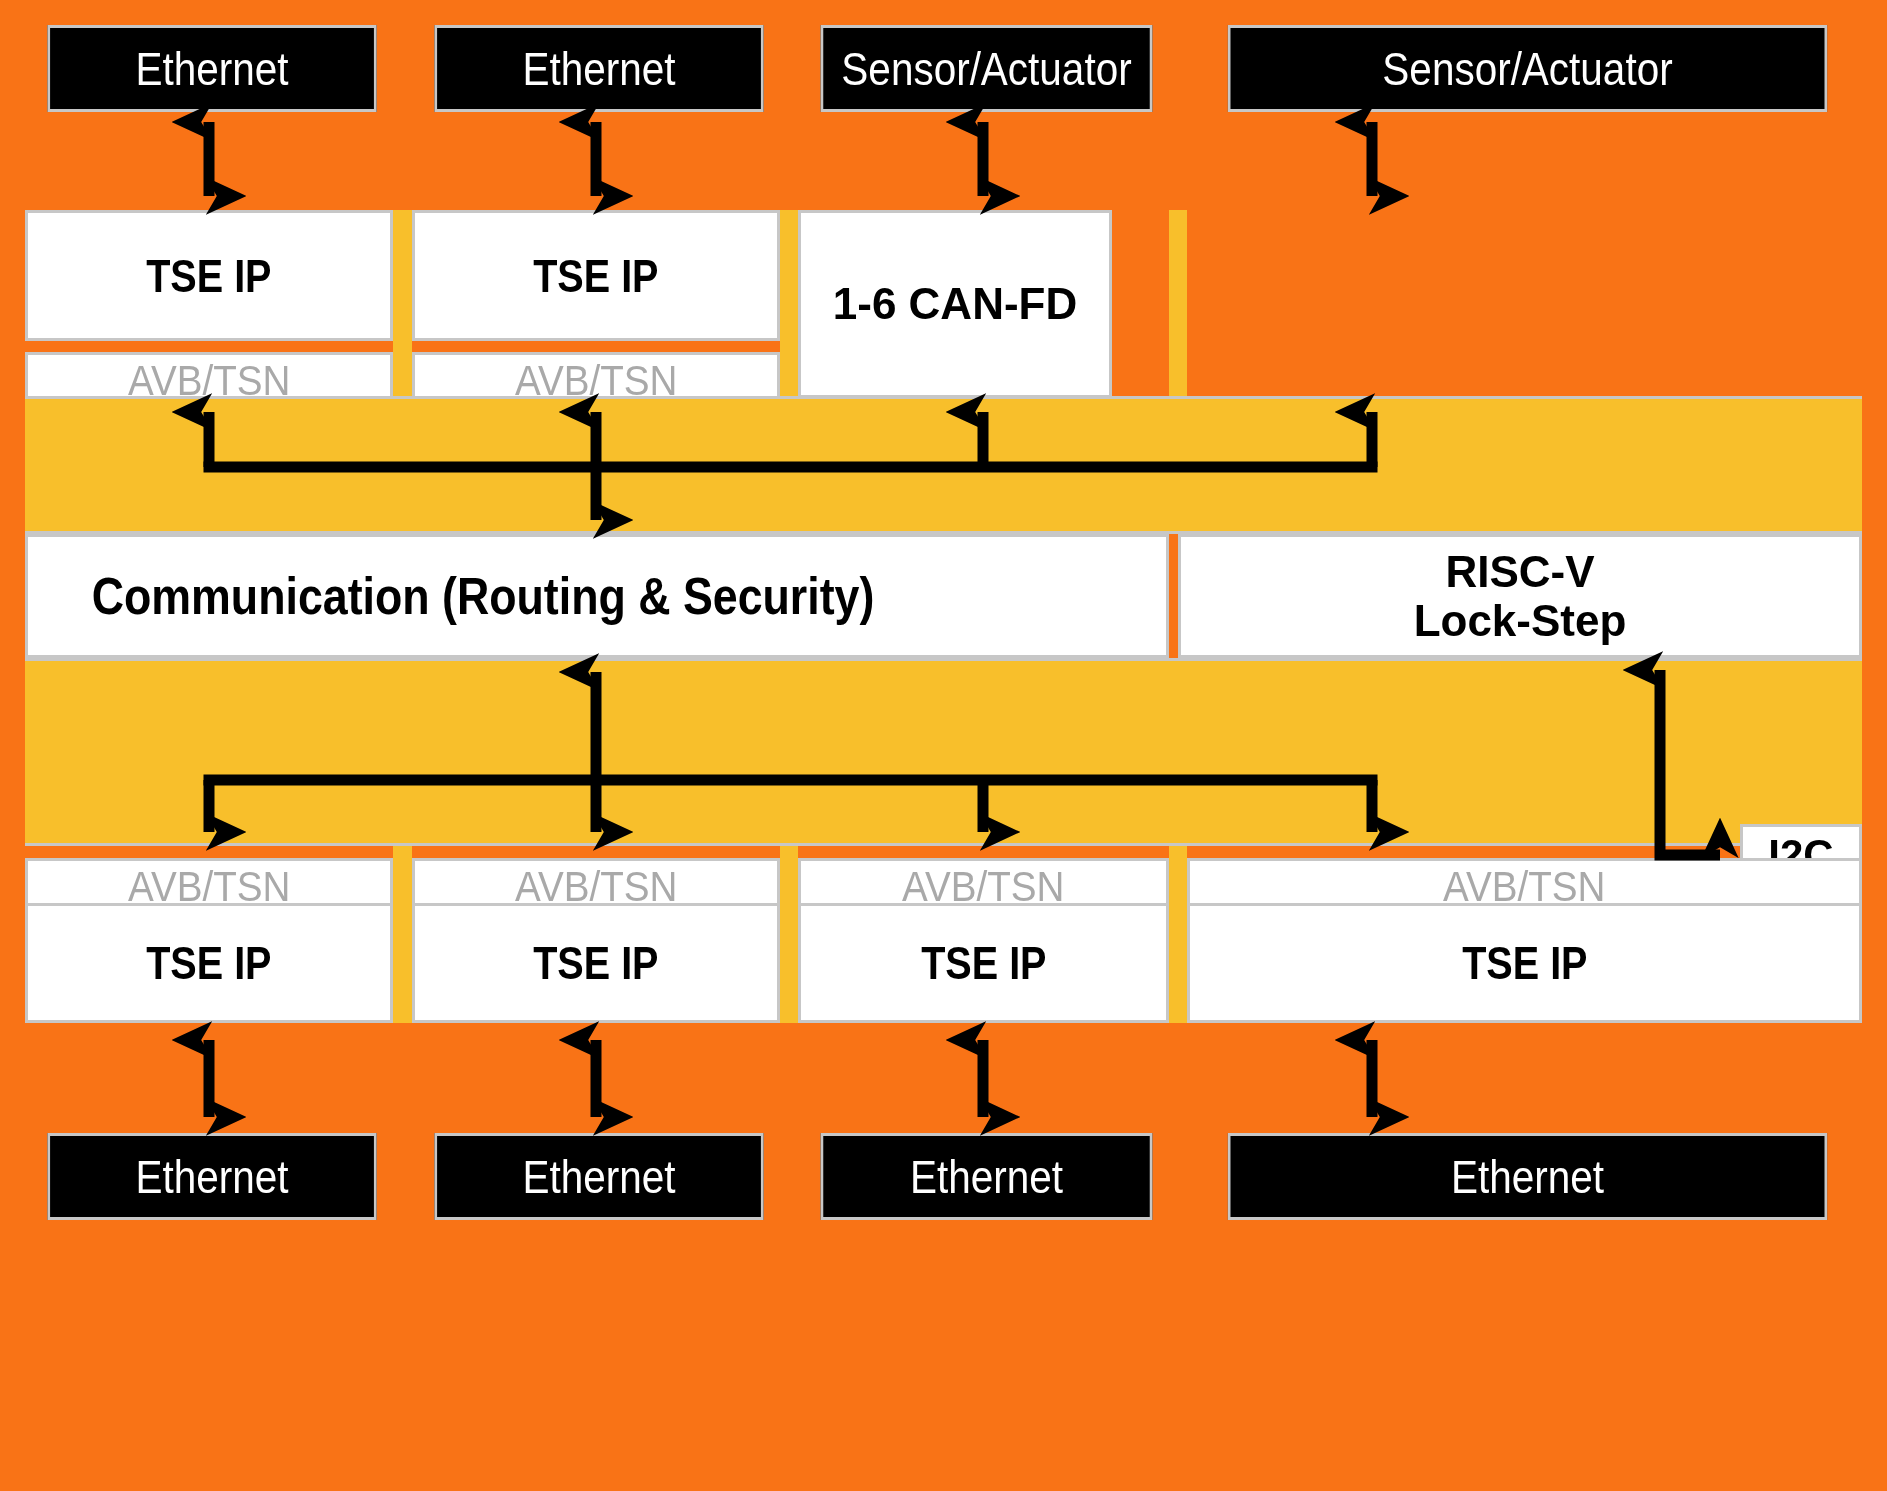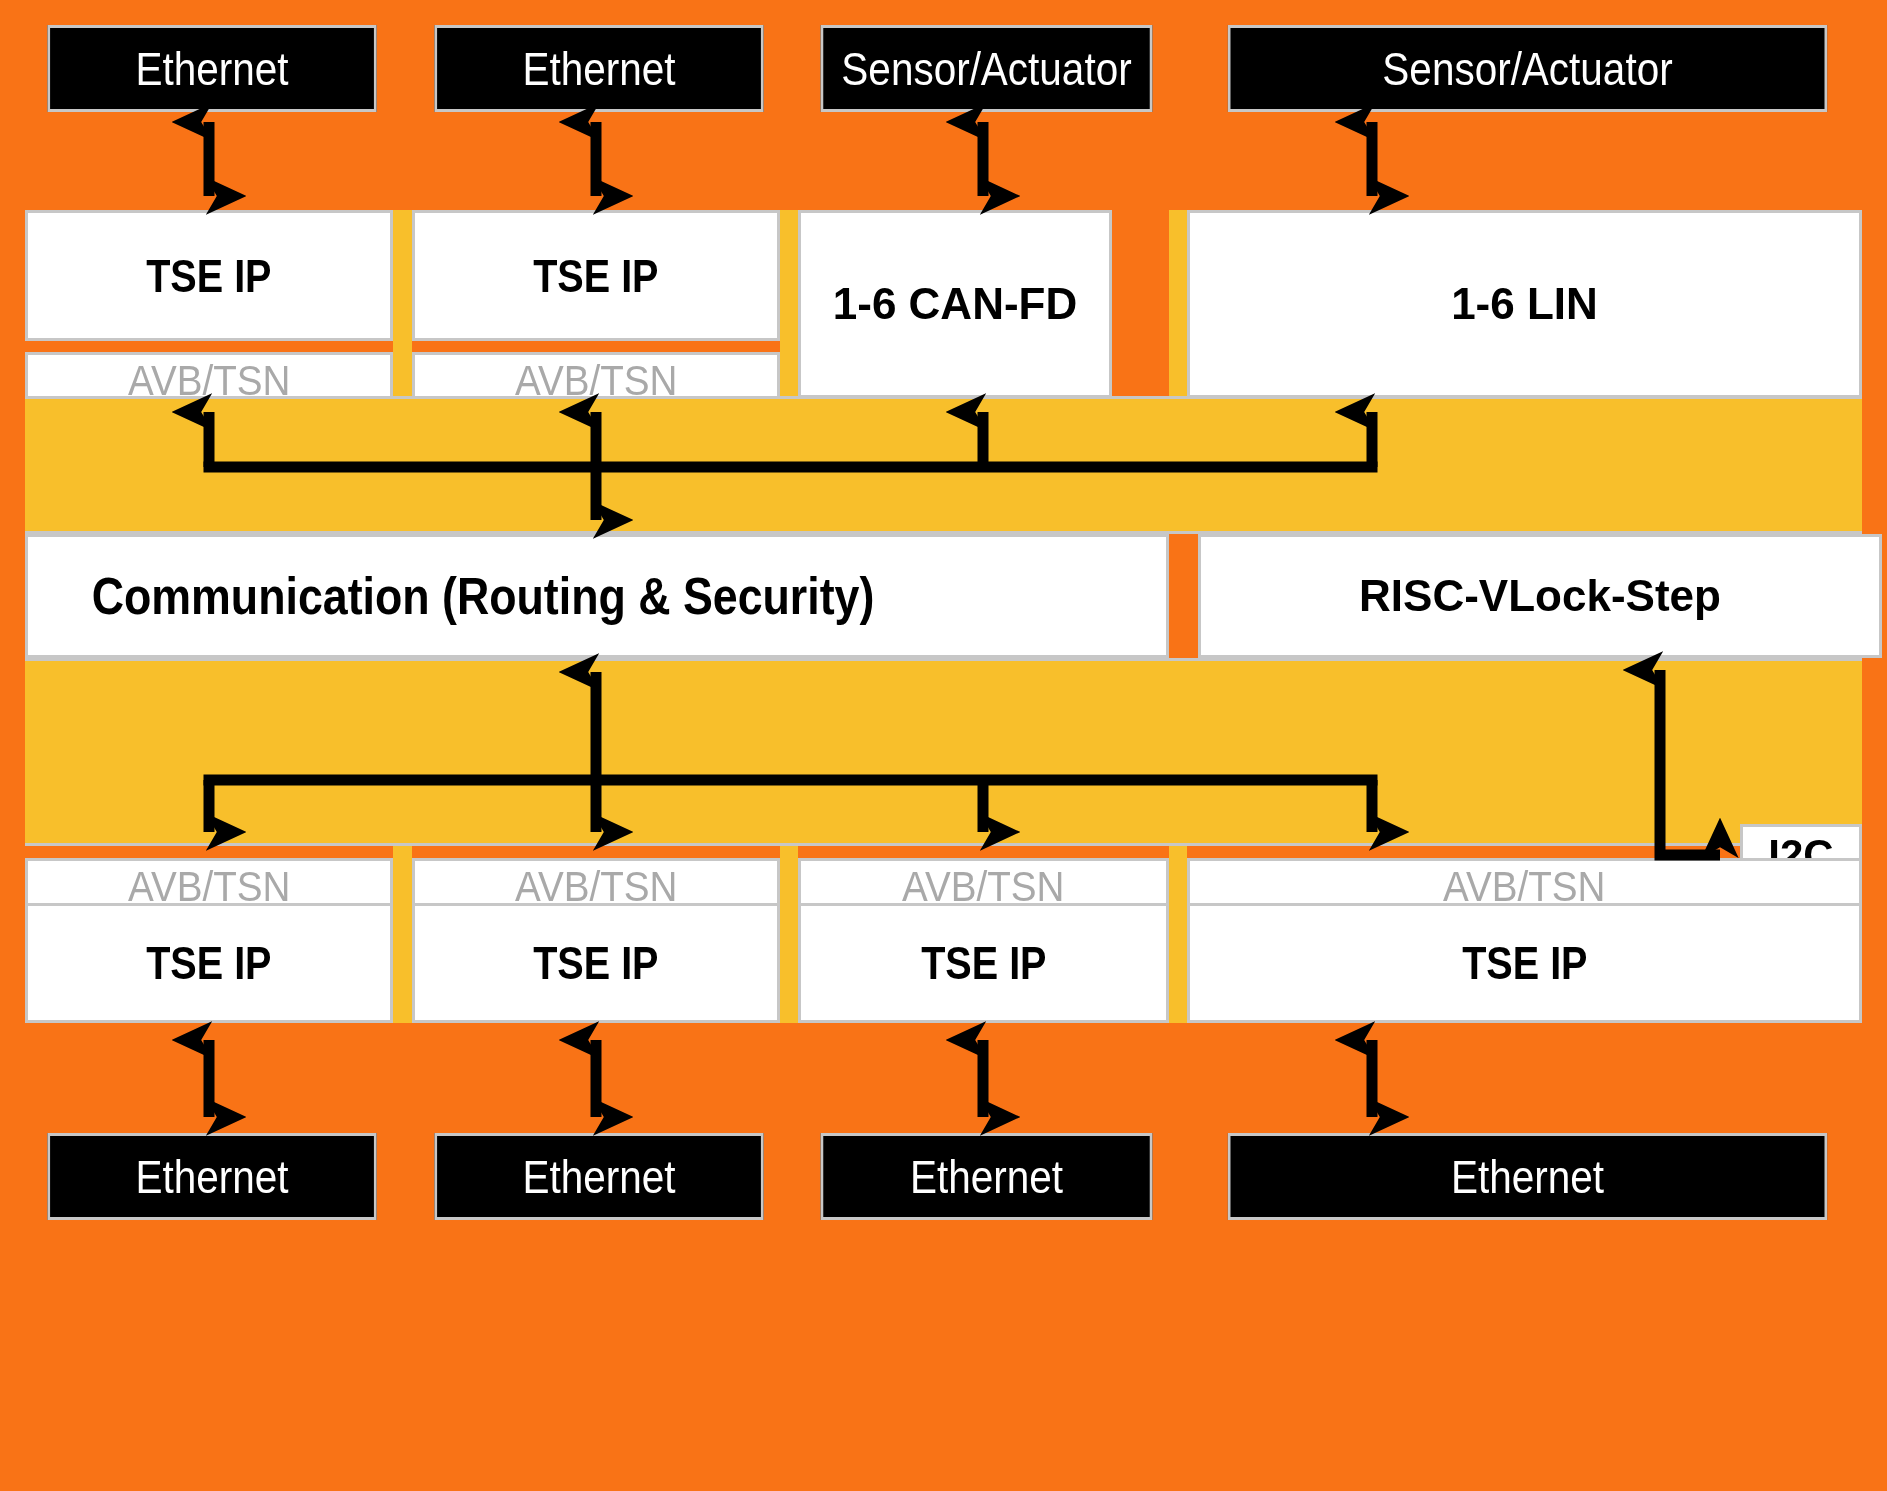--- a/index.html
+++ b/index.html
@@ -28,22 +28,22 @@
   .bus{position:absolute;background:#f8bf2b;border-top:3px solid #c7c7c7;
        border-bottom:3px solid #c7c7c7;box-sizing:border-box;}
   .vsep{position:absolute;background:#f8bf2b;}
 
   .comm-box{position:absolute;background:#fff;border:3px solid #c7c7c7;
             display:flex;align-items:center;justify-content:flex-start;box-sizing:border-box;}
   .comm-box .lbl{font-size:52px;font-weight:bold;color:#000;
                  transform:scaleX(0.86);transform-origin:center;white-space:nowrap;}
 
   .risc-box{position:absolute;background:#fff;border:3px solid #c7c7c7;
-            display:flex;flex-direction:row;align-items:center;justify-content:center;
-            box-sizing:border-box;line-height:1.12;margin-left:20px;}
+            display:flex;flex-direction:column;align-items:center;justify-content:center;
+            box-sizing:border-box;line-height:1.12;}
   .risc-box .lbl{font-size:44px;font-weight:bold;color:#000;white-space:nowrap;}
 
   .i2c-box{position:absolute;background:#fff;border:3px solid #c7c7c7;
            display:flex;align-items:center;justify-content:center;box-sizing:border-box;}
   .i2c-box .lbl{font-size:42px;font-weight:bold;color:#000;white-space:nowrap;}
 
   svg.overlay{position:absolute;left:0;top:0;width:1887px;height:1491px;
               pointer-events:none;overflow:visible;}
 </style>
 </head>
@@ -75,23 +75,20 @@
     <span class="lbl">TSE IP</span>
   </div>
   <div class="tsn-box" style="left:412px;top:340px;width:368px;height:58px;">
     <span class="lbl">AVB/TSN</span>
   </div>
 
   <div class="ip-box wide" style="left:798px;top:210px;width:314px;height:188px;">
     <span class="lbl">1-6 CAN-FD</span>
   </div>
 
-  <div class="ip-box wide" style="left:1187px;top:210px;width:675px;height:188px;">
-    <span class="lbl">1-6 LIN</span>
-  </div>
 
   <div class="vsep" style="left:393px;top:210px;width:19px;height:188px;"></div>
   <div class="vsep" style="left:780px;top:210px;width:18px;height:188px;"></div>
   <div class="vsep" style="left:1169px;top:210px;width:18px;height:188px;"></div>
 
   <div class="bus" style="left:25px;top:396px;width:1837px;height:138px;"></div>
 
   <div class="comm-box" style="left:25px;top:534px;width:1144px;height:124px;">
     <span class="lbl">Communication (Routing &amp; Security)</span>
   </div>

